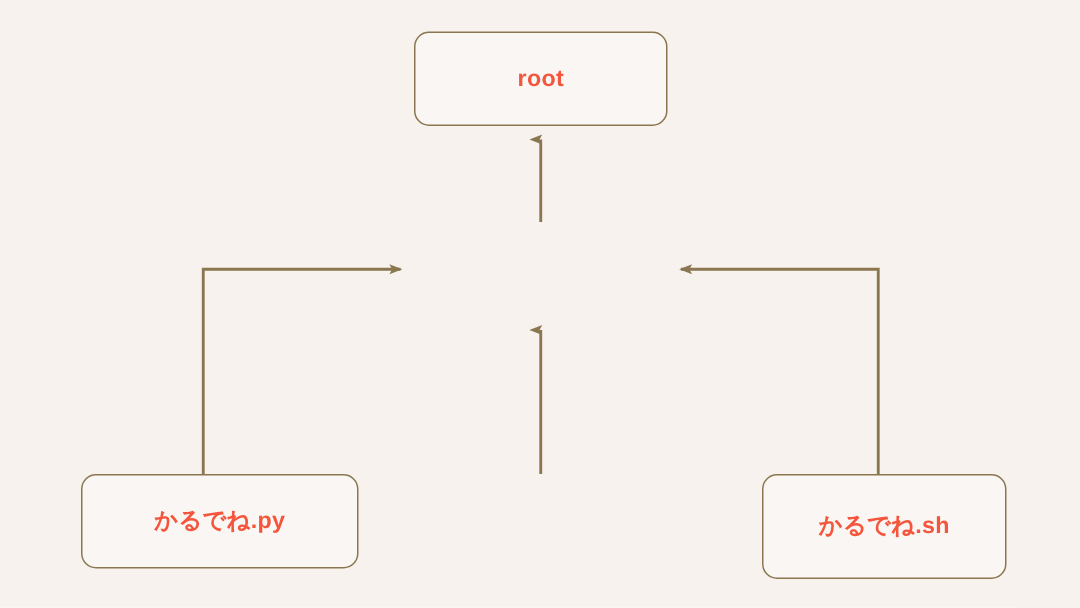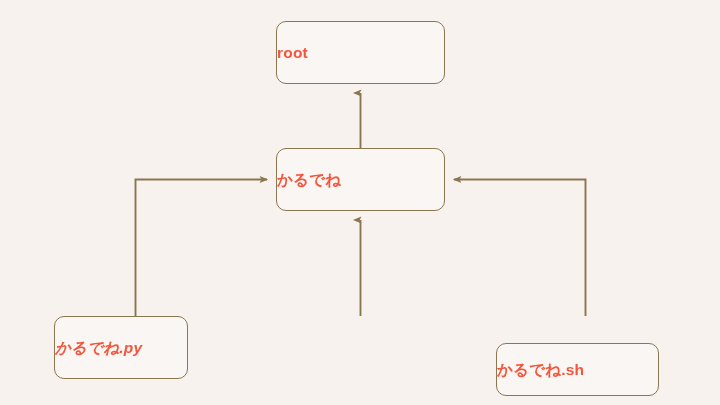--- a/index.html
+++ b/index.html
@@ -27,20 +27,21 @@
     height: 405px;
   }
   .node {
     position: absolute;
     box-sizing: border-box;
     background: #faf6f3;
     border: 1.8px solid #8a7750;
     border-radius: 10px;
     display: flex;
     align-items: center;
+    justify-content: center;
     z-index: 2;
   }
   .node-label {
     color: #f4553d;
     font-weight: bold;
     font-size: 15.5px;
     line-height: 1;
     letter-spacing: 0.2px;
     white-space: nowrap;
     font-family: "Liberation Sans", "DejaVu Sans", sans-serif;
@@ -67,26 +68,23 @@
 
     <path d="M360.5,316 L360.5,220" fill="none" stroke="#8a7750" stroke-width="1.9" marker-end="url(#ah-up)"></path>
 
     <path d="M585.5,316 L585.5,179.5 L454,179.5" fill="none" stroke="#8a7750" stroke-width="1.9" stroke-linejoin="miter" marker-end="url(#ah-side)"></path>
   </svg>
 
   <div class="node" style="left:276px; top:21px; width:169px; height:63px;">
     <span class="node-label">root</span>
   </div>
 
-  <div class="node" style="left:276px; top:148px; width:169px; height:63px;">
-    <span class="node-label">かるでね</span>
-  </div>
 
-  <div class="node" style="left:54px; top:316px; width:134px; height:63px;font-style:italic;">
+  <div class="node" style="left:54px; top:316px; width:185px; height:63px;">
     <span class="node-label">かるでね.py</span>
   </div>
 
 
-  <div class="node" style="left:496px; top:316px; width:163px; height:53px;margin-top:27px;">
+  <div class="node" style="left:508px; top:316px; width:163px; height:70px;">
     <span class="node-label">かるでね.sh</span>
   </div>
 
 </div>
 
 </body></html>

